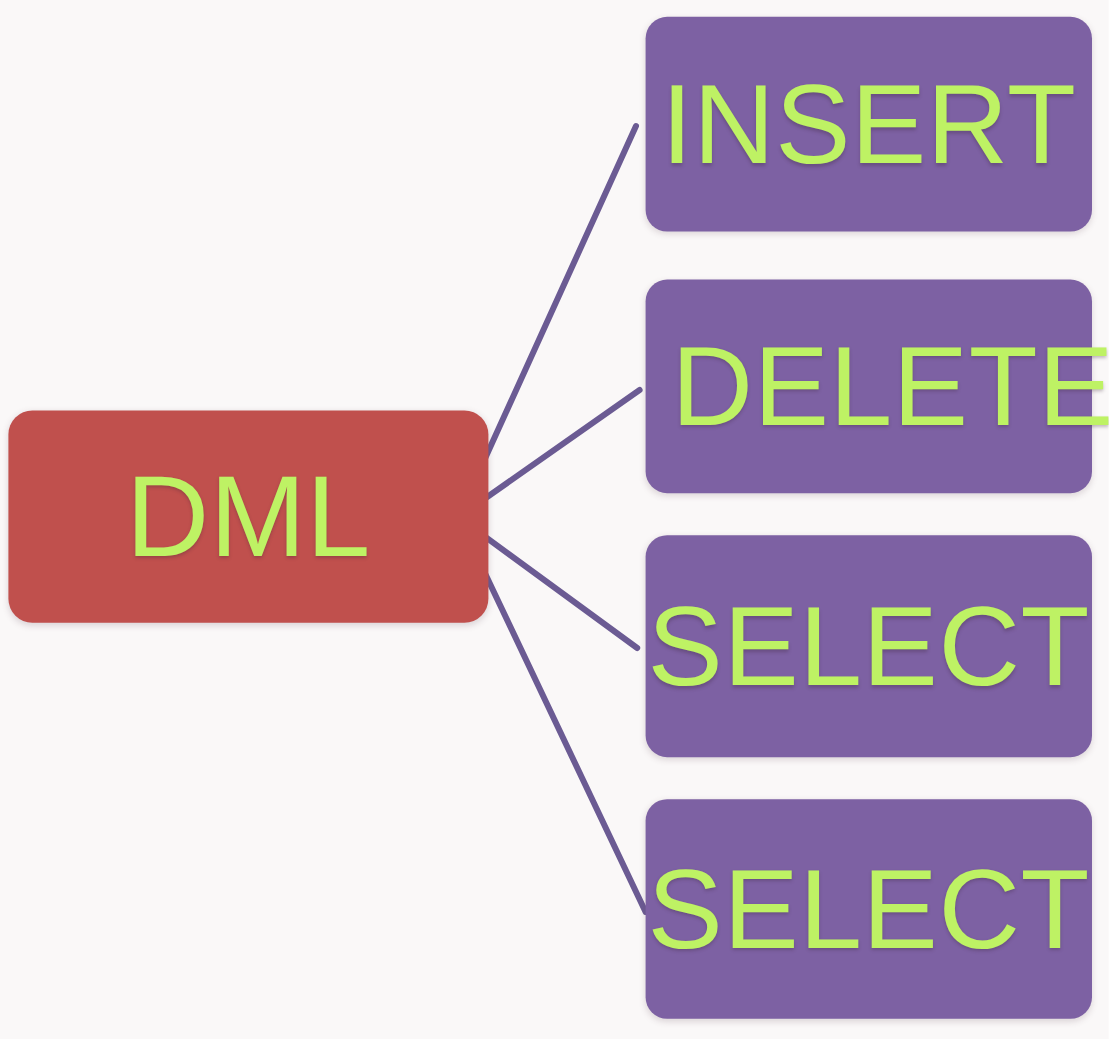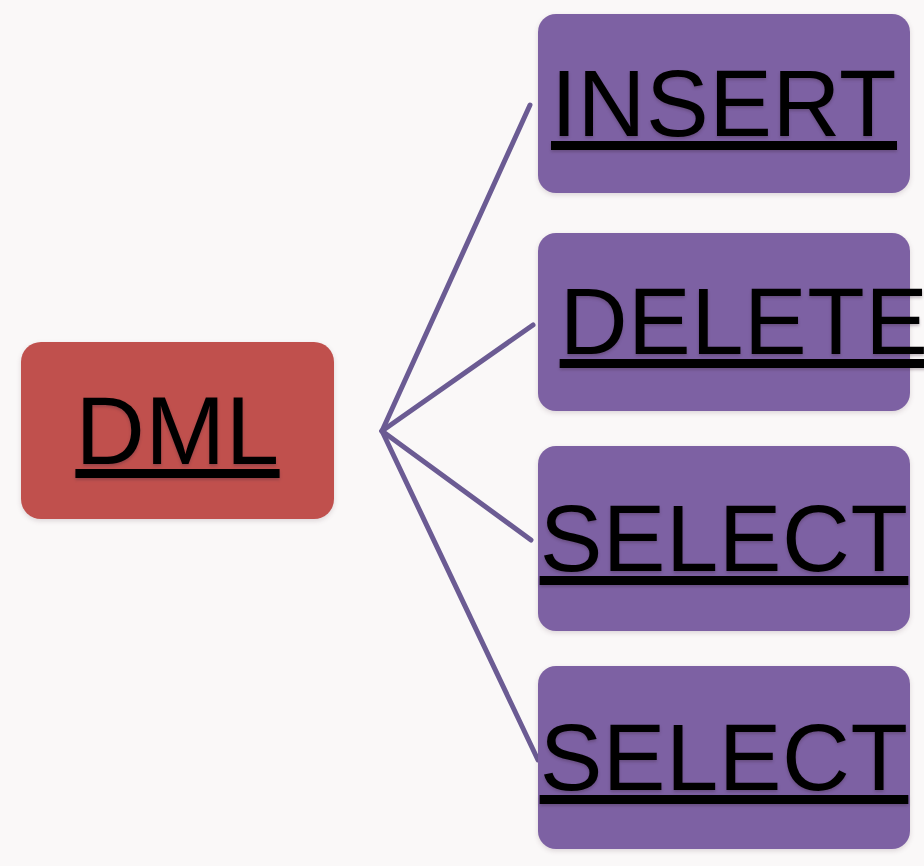--- a/index.html
+++ b/index.html
@@ -27,34 +27,33 @@
   .node {
     position: absolute;
     display: flex;
     align-items: center;
     justify-content: center;
     border-radius: 18px;
     box-sizing: border-box;
     box-shadow: 0 2px 5px rgba(90, 60, 80, 0.18);
   }
   .node-label {
-    color: #000000;
+    color: #bef264;
     font-family: "Liberation Sans", "DejaVu Sans", sans-serif;
     font-weight: 400;
     letter-spacing: 0.5px;
     line-height: 1;
     text-shadow: 0 2px 3px rgba(60, 35, 55, 0.30);
     white-space: nowrap;
-    text-decoration: underline;
   }
   
   #node-root {
-    left: 21px;
+    left: 7px;
     top: 342px;
-    width: 313px;
+    width: 400px;
     height: 177px;
     background: #c0504d;
     border-radius: 20px;
     text-align: right;
   }
   #node-root .node-label {
     font-size: 96px;
   }
   
   .leaf {

